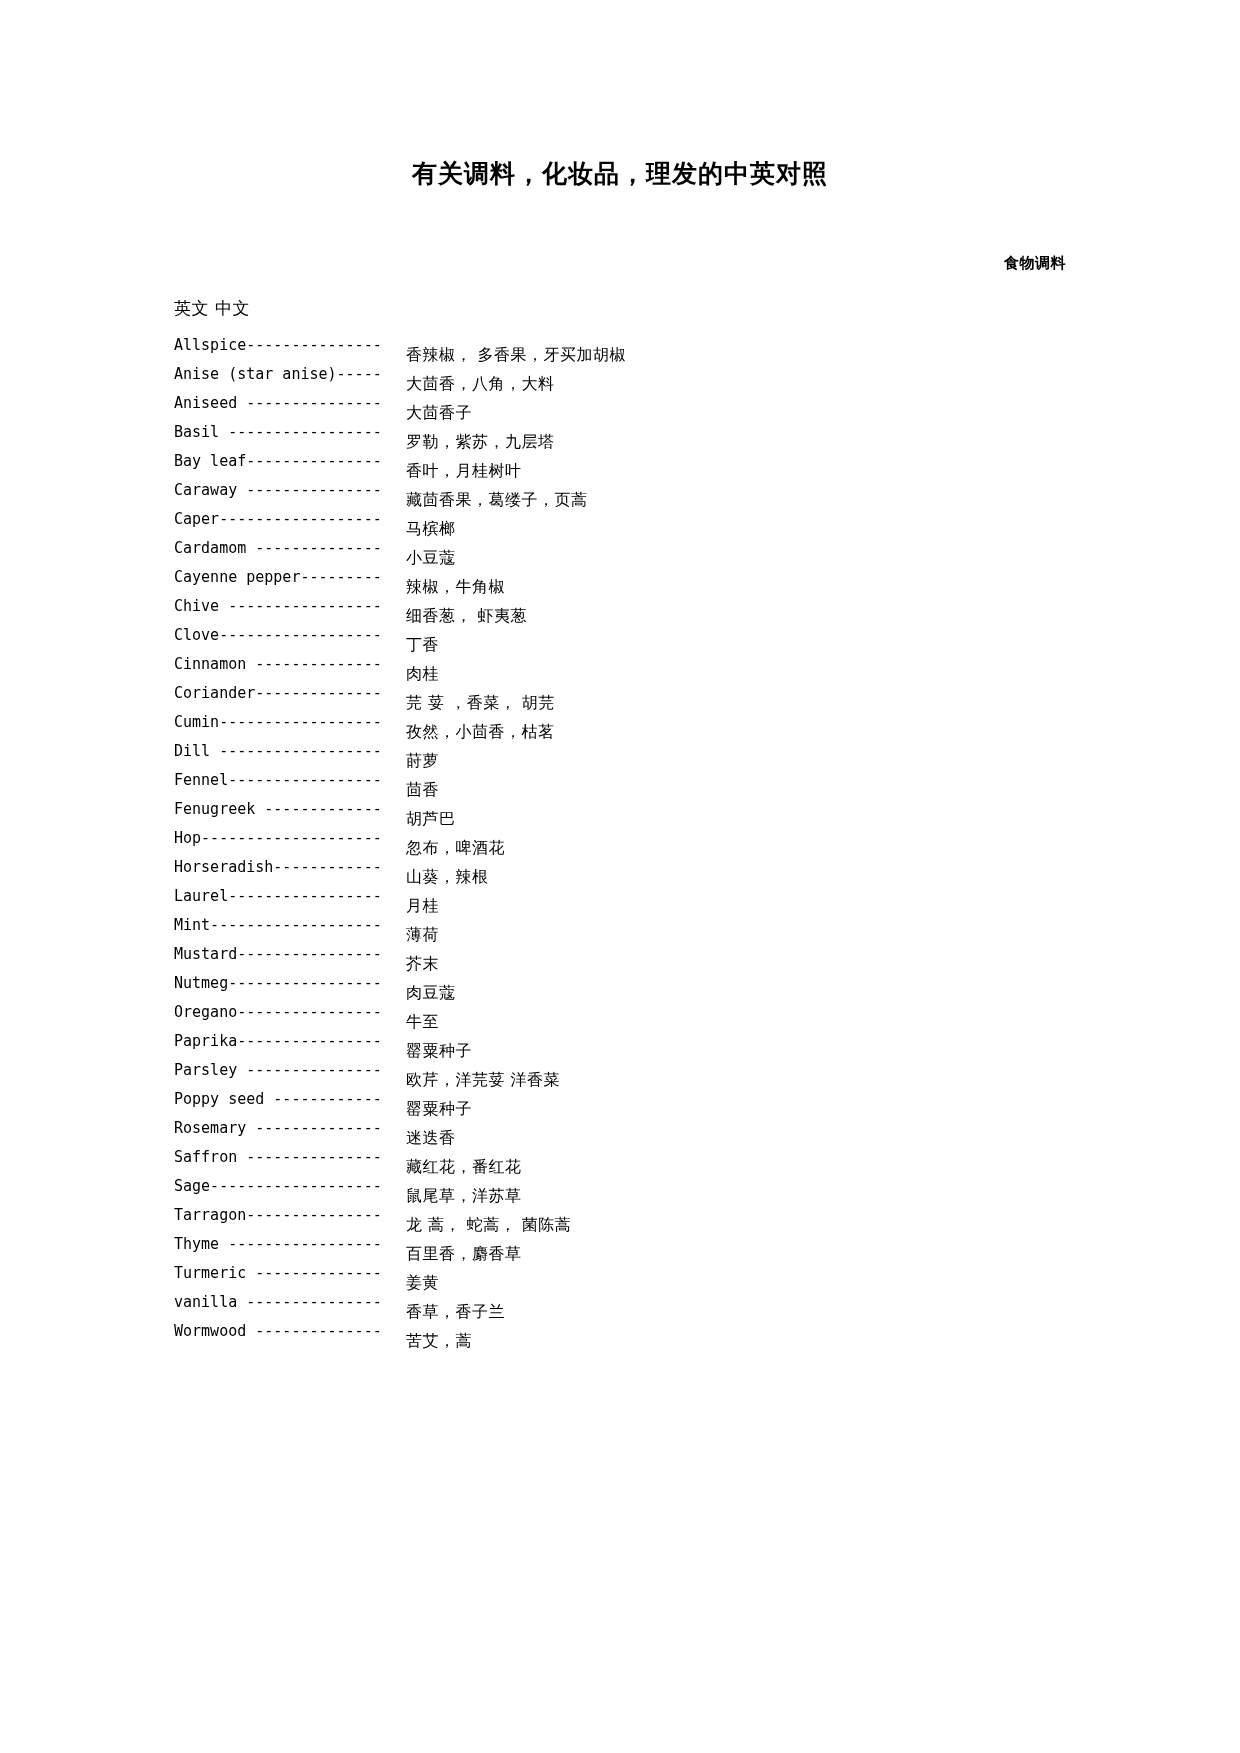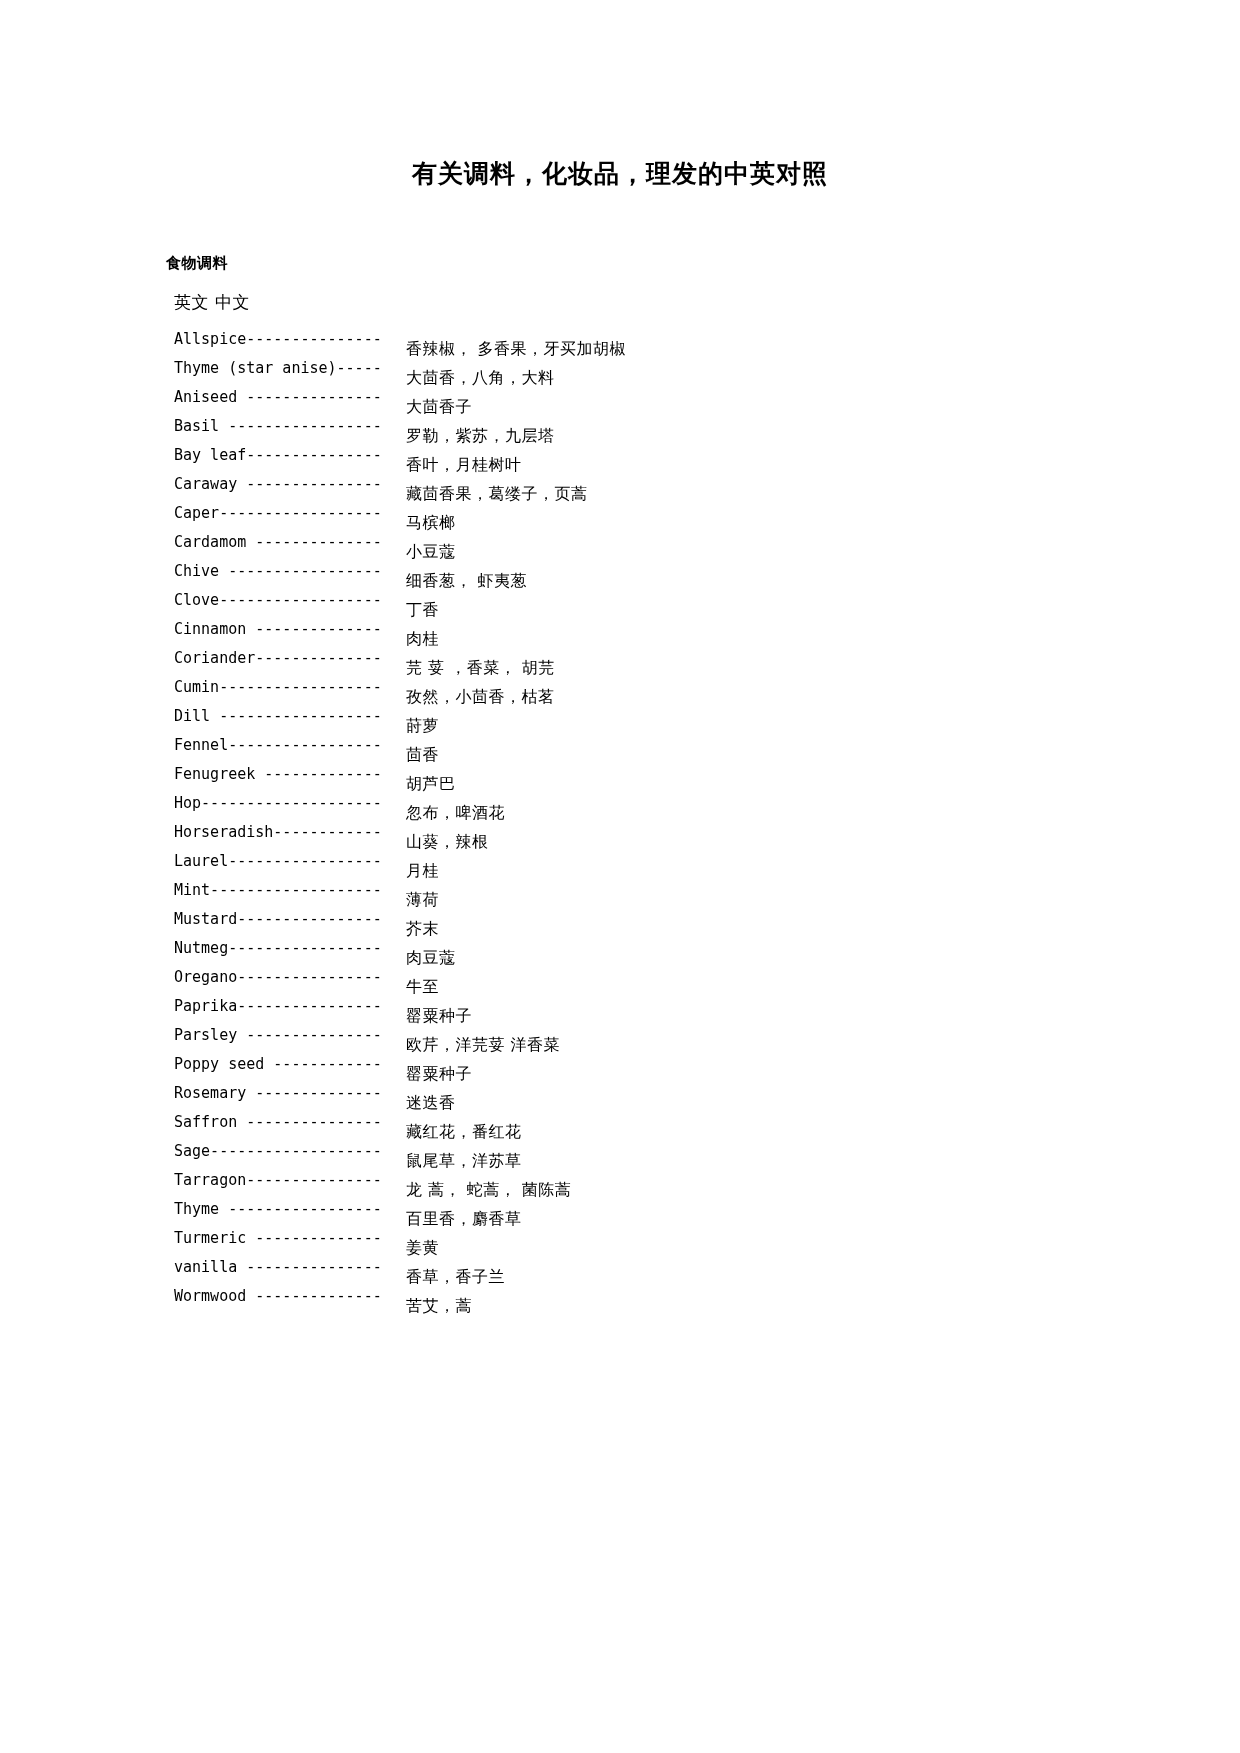--- a/index.html
+++ b/index.html
@@ -38,22 +38,23 @@
     position: absolute;
     top: 252px;
     left: 166px;
     width: 900px;
   }
   .section-heading {
     font-family: "DejaVu Sans", sans-serif;
     font-weight: bold;
     font-size: 15px;
     line-height: 22px;
-    margin: 0 0 14px 0;
+    margin: 0 0 20px 0;
     letter-spacing: 0.5px;
+    text-align: right;
   }
   .col-header {
     font-family: "DejaVu Sans", sans-serif;
     font-size: 17px;
     line-height: 29px;
     margin: 0 0 1px 8px;
     letter-spacing: 0.5px;
   }
   .entry-list {
     margin: 8px;
@@ -91,27 +92,28 @@
   <h1 class="doc-title">有关调料，化妆品，理发的中英对照</h1>
 
   <div class="body-block">
 
     <div class="section-heading">食物调料</div>
 
     <div class="col-header">英文 中文</div>
 
     <ul class="entry-list">
       <li class="entry"><span class="en">Allspice---------------</span><span class="zh">香辣椒， 多香果，牙买加胡椒</span></li>
-      <li class="entry"><span class="en">Thyme (star anise)-----</span><span class="zh">大茴香，八角，大料</span></li>
+      <li class="entry"><span class="en">Anise (star anise)-----</span><span class="zh">大茴香，八角，大料</span></li>
       <li class="entry"><span class="en">Aniseed ---------------</span><span class="zh">大茴香子</span></li>
       <li class="entry"><span class="en">Basil -----------------</span><span class="zh">罗勒，紫苏，九层塔</span></li>
       <li class="entry"><span class="en">Bay leaf---------------</span><span class="zh">香叶，月桂树叶</span></li>
       <li class="entry"><span class="en">Caraway ---------------</span><span class="zh">藏茴香果，葛缕子，页蒿</span></li>
       <li class="entry"><span class="en">Caper------------------</span><span class="zh">马槟榔</span></li>
       <li class="entry"><span class="en">Cardamom --------------</span><span class="zh">小豆蔻</span></li>
+      <li class="entry"><span class="en">Cayenne pepper---------</span><span class="zh">辣椒，牛角椒</span></li>
       <li class="entry"><span class="en">Chive -----------------</span><span class="zh">细香葱， 虾夷葱</span></li>
       <li class="entry"><span class="en">Clove------------------</span><span class="zh">丁香</span></li>
       <li class="entry"><span class="en">Cinnamon --------------</span><span class="zh">肉桂</span></li>
       <li class="entry"><span class="en">Coriander--------------</span><span class="zh">芫 荽 ，香菜， 胡芫</span></li>
       <li class="entry"><span class="en">Cumin------------------</span><span class="zh">孜然，小茴香，枯茗</span></li>
       <li class="entry"><span class="en">Dill ------------------</span><span class="zh">莳萝</span></li>
       <li class="entry"><span class="en">Fennel-----------------</span><span class="zh">茴香</span></li>
       <li class="entry"><span class="en">Fenugreek -------------</span><span class="zh">胡芦巴</span></li>
       <li class="entry"><span class="en">Hop--------------------</span><span class="zh">忽布，啤酒花</span></li>
       <li class="entry"><span class="en">Horseradish------------</span><span class="zh">山葵，辣根</span></li>

